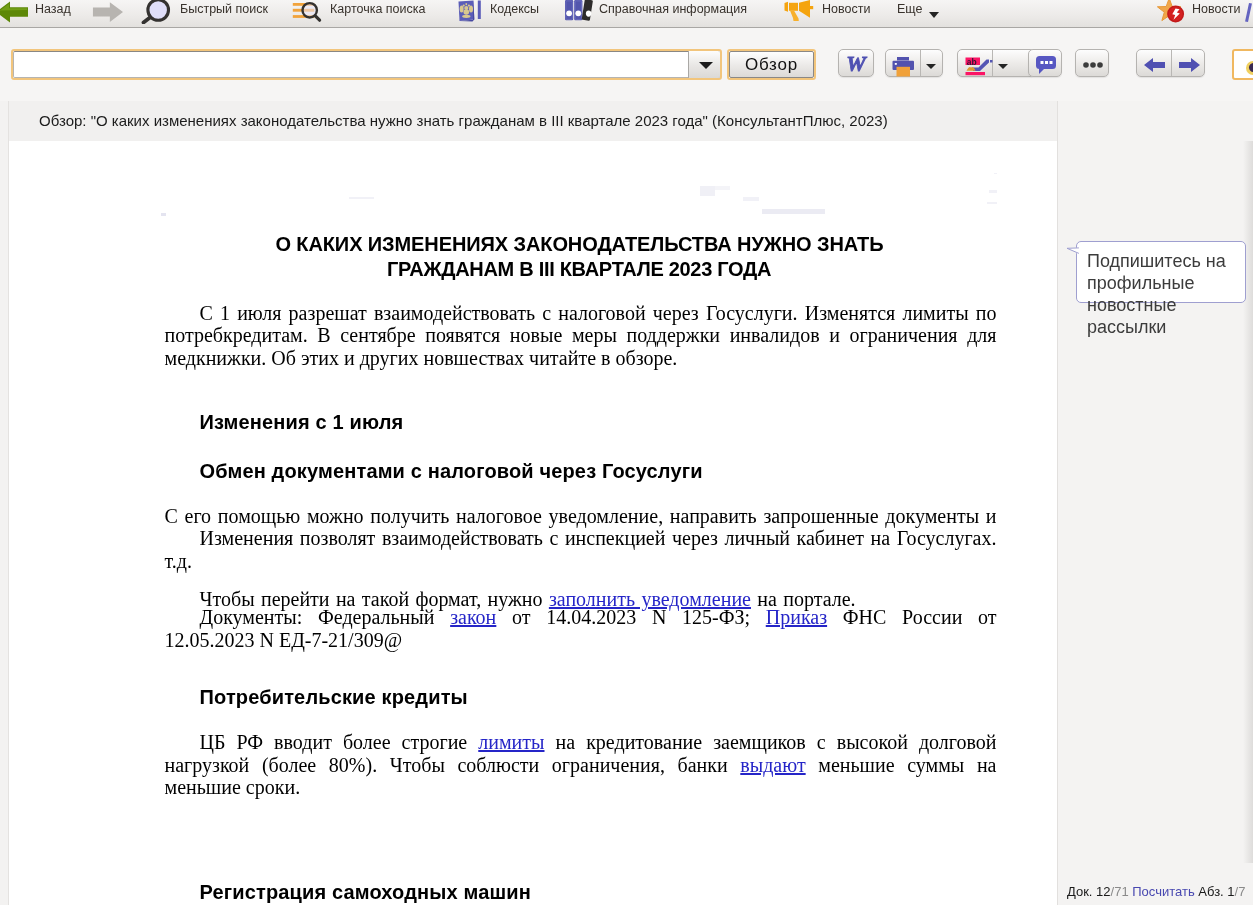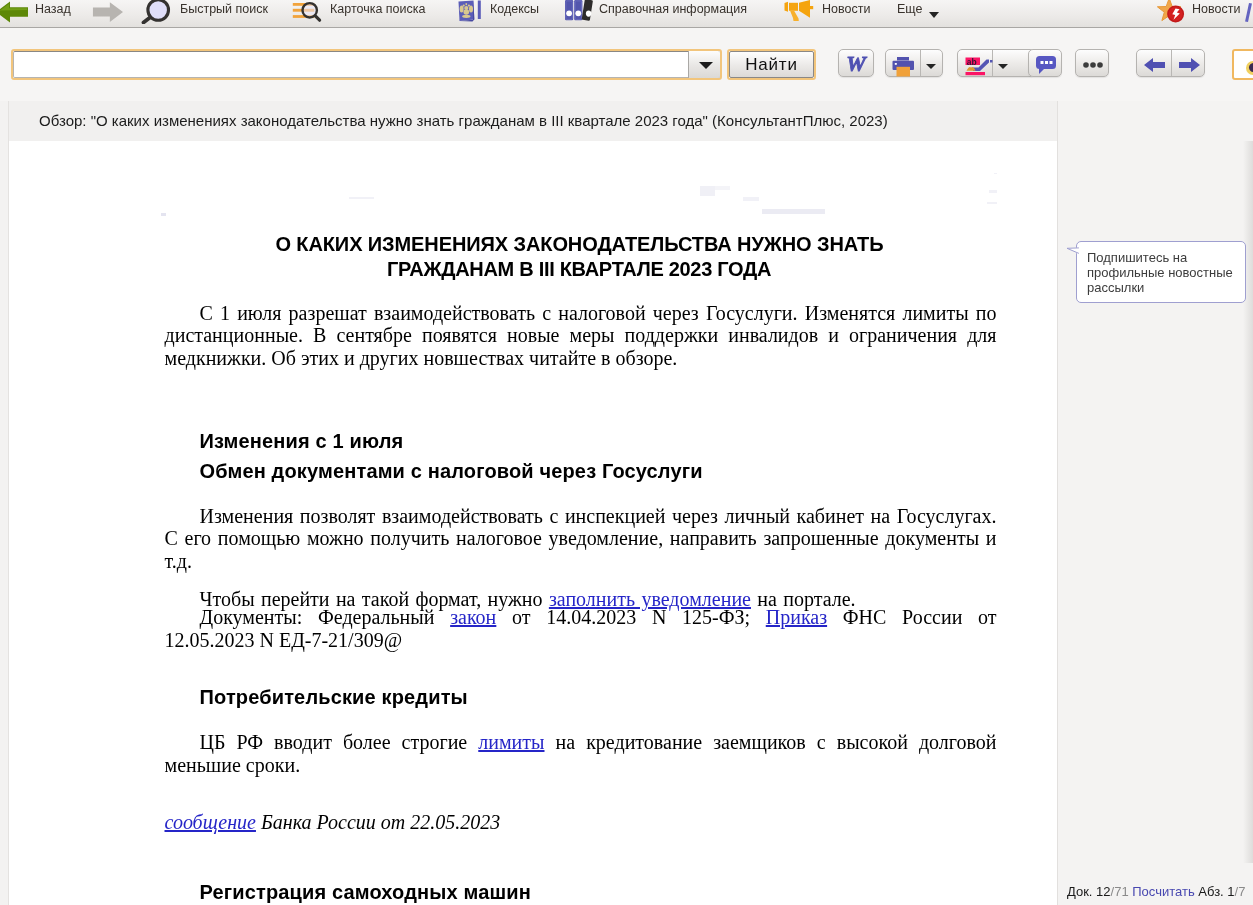--- a/index.html
+++ b/index.html
@@ -14,21 +14,21 @@
 .caret2{width:0;height:0;border-left:6.5px solid transparent;border-right:6.5px solid transparent;border-top:7px solid #1c1c1c;position:absolute;}
 #findbtn{position:absolute;left:727px;top:20.5px;width:85px;height:27.5px;border:2px solid #f2c57c;border-radius:3px;background:#fff;}
 #findbtn .inner{position:absolute;left:0;top:0;right:0;bottom:0;border:1px solid #8a8886;border-radius:2px;background:linear-gradient(#fefefe,#ebe9e7 55%,#dcdad7);color:#111;font-size:17px;letter-spacing:0.8px;text-align:center;line-height:26px;}
 .btn{position:absolute;top:21px;height:28px;box-sizing:border-box;border:1px solid #b5b3b0;border-radius:5px;background:linear-gradient(#fdfdfd,#edebe9 50%,#dcdad7);box-shadow:0 1px 1px rgba(0,0,0,0.08);}
 .btnsep{position:absolute;top:0;bottom:0;width:1px;background:#b9b7b4;}
 #docpanel{left:8px;top:101px;width:1049px;height:804px;background:#fff;border-left:1px solid #e4e2e0;}
 #crumb{left:9px;top:101px;width:1048px;height:40px;background:#f1f0ef;font-size:15px;color:#1c1c1c;line-height:40px;}
 #sidebar{left:1057px;top:101px;width:196px;height:804px;background:#f4f3f2;border-left:1px solid #e2e0de;}
 #rshadow{left:1243px;top:141px;width:10px;height:722px;background:linear-gradient(to right,rgba(120,116,112,0),rgba(120,116,112,0.18));}
 #tip{left:1076px;top:241px;width:170px;height:62px;background:#fff;border:1px solid #9f9fd0;border-radius:5px;box-sizing:border-box;}
-#tip .txt{position:absolute;left:10px;top:8px;font-size:13px;line-height:15px;color:#3c3c3c;}
+#tip .txt{position:absolute;left:10px;top:8px;font-size:18px;line-height:22px;color:#3c3c3c;}
 #status{left:1067px;top:884px;font-size:13px;line-height:15px;color:#1a1a1a;white-space:nowrap;}
 .doc{position:absolute;font-family:"Liberation Serif",serif;font-size:20px;line-height:22.6px;color:#000;width:832px;left:164.5px;}
 .jline{text-align:justify;text-align-last:justify;}
 .h1{position:absolute;font-family:"Liberation Sans",sans-serif;font-weight:bold;font-size:20px;line-height:24.5px;color:#000;white-space:nowrap;}
 .h2{position:absolute;font-family:"Liberation Sans",sans-serif;font-weight:bold;font-size:20px;line-height:22px;letter-spacing:0.15px;color:#000;white-space:nowrap;left:199.5px;}
 a.lnk{color:#2525c8;text-decoration:underline;}
 .smudge{position:absolute;background:#f1f1f7;}
 </style></head>
 <body>
 
@@ -105,21 +105,21 @@
 </div>
 
 <div class="abs" id="tb2">
   <div id="searchwrap">
       <div class="inner"></div>
     <div id="dropbtn">
         <div class="caret2" style="left:10px;top:11.5px;border-left-width:7px;border-right-width:7px;border-top-width:7.5px;"></div>
       </div>
   </div>
   <div id="findbtn">
-      <div class="inner">Найти</div>
+      <div class="inner">Обзор</div>
     </div>
   <div class="btn" style="left:838px;width:36px;">
     <div style="position:absolute;left:0;right:0;top:0;bottom:0;text-align:center;font-family:'Liberation Serif',serif;font-style:italic;font-weight:bold;font-size:22px;line-height:27px;color:#4f51b2;-webkit-text-stroke:0.8px #4f51b2;">W</div>
   </div>
   <div class="btn" style="left:885px;width:58px;">
     <div class="btnsep" style="left:34px"></div>
     <svg class="abs" style="left:5px;top:7px" width="25" height="21" viewBox="0 0 25 21">
       <rect x="6" y="0" width="12" height="3.5" fill="#5252ae"></rect>
       <rect x="1.5" y="3.8" width="21.5" height="9.2" rx="1" fill="#5252ae"></rect>
       <rect x="3.8" y="6" width="2" height="1.8" fill="#fff"></rect>
@@ -180,44 +180,44 @@
 <div class="smudge" style="left:349px;top:196.5px;width:25px;height:2.5px;"></div>
 <div class="smudge" style="left:161px;top:213px;width:5px;height:2.5px;background:#e4e4f0;"></div>
 <div class="smudge" style="left:994px;top:172.5px;width:3px;height:1.5px;"></div>
 <div class="smudge" style="left:989px;top:190px;width:8px;height:3px;"></div>
 <div class="smudge" style="left:987px;top:201.5px;width:10px;height:2px;"></div>
 
 <div class="h1" style="left:275.4px;top:232.1px;letter-spacing:-0.1px;">О КАКИХ ИЗМЕНЕНИЯХ ЗАКОНОДАТЕЛЬСТВА НУЖНО ЗНАТЬ</div>
 <div class="h1" style="left:387px;top:256.6px;letter-spacing:-0.3px;">ГРАЖДАНАМ В III КВАРТАЛЕ 2023 ГОДА</div>
 <div class="doc" style="top:301.8px;">
   <div class="jline"><span style="display:inline-block;width:35px;"></span>С 1 июля разрешат взаимодействовать с налоговой через Госуслуги. Изменятся лимиты по</div>
-  <div class="jline">дистанционные. В сентябре появятся новые меры поддержки инвалидов и ограничения для</div>
+  <div class="jline">потребкредитам. В сентябре появятся новые меры поддержки инвалидов и ограничения для</div>
   <div>медкнижки. Об этих и других новшествах читайте в обзоре.</div>
 </div>
-<div class="h2" style="top:430px;">Изменения с 1 июля</div>
+<div class="h2" style="top:411px;">Изменения с 1 июля</div>
 <div class="h2" style="top:460.2px;">Обмен документами с налоговой через Госуслуги</div>
 <div class="doc" style="top:504.9px;">
+  <div class="jline">С его помощью можно получить налоговое уведомление, направить запрошенные документы и</div>
   <div class="jline"><span style="display:inline-block;width:35px;"></span>Изменения позволят взаимодействовать с инспекцией через личный кабинет на Госуслугах.</div>
-  <div class="jline">С его помощью можно получить налоговое уведомление, направить запрошенные документы и</div>
   <div>т.д.</div>
 </div>
 <div class="doc" style="top:587.9px;word-spacing:1.35px;">
   <div><span style="display:inline-block;width:35px;"></span>Чтобы перейти на такой формат, нужно <a class="lnk" href="#">заполнить уведомление</a> на портале.</div>
 </div>
 <div class="doc" style="top:606px;">
   <div class="jline"><span style="display:inline-block;width:35px;"></span>Документы: Федеральный <a class="lnk" href="#">закон</a> от 14.04.2023 N 125-ФЗ; <a class="lnk" href="#">Приказ</a> ФНС России от</div>
   <div>12.05.2023 N ЕД-7-21/309@</div>
 </div>
 <div class="h2" style="top:686.2px;">Потребительские кредиты</div>
 <div class="doc" style="top:731px;">
   <div class="jline"><span style="display:inline-block;width:35px;"></span>ЦБ РФ вводит более строгие <a class="lnk" href="#">лимиты</a> на кредитование заемщиков с высокой долговой</div>
+  <div class="jline">нагрузкой (более 80%). Чтобы соблюсти ограничения, банки <a class="lnk" href="#">выдают</a> меньшие суммы на</div>
   <div>меньшие сроки.</div>
 </div>
 <div class="doc" style="top:811px;font-style:italic;">
-  <div><a class="lnk" href="#">сообщение</a> Банка России от 22.05.2023</div>
 </div>
 <div class="h2" style="top:880.8px;">Регистрация самоходных машин</div>
 
 <div class="abs" id="sidebar"></div>
 <div class="abs" id="rshadow"></div>
 <div class="abs" id="tip">
     <div class="txt">Подпишитесь на<br>профильные новостные<br>рассылки</div>
   </div>
 <svg class="abs" style="left:1066px;top:246px" width="13" height="10" viewBox="0 0 13 10">
   <rect x="10" y="1.8" width="3" height="5.4" fill="#fff"></rect>

